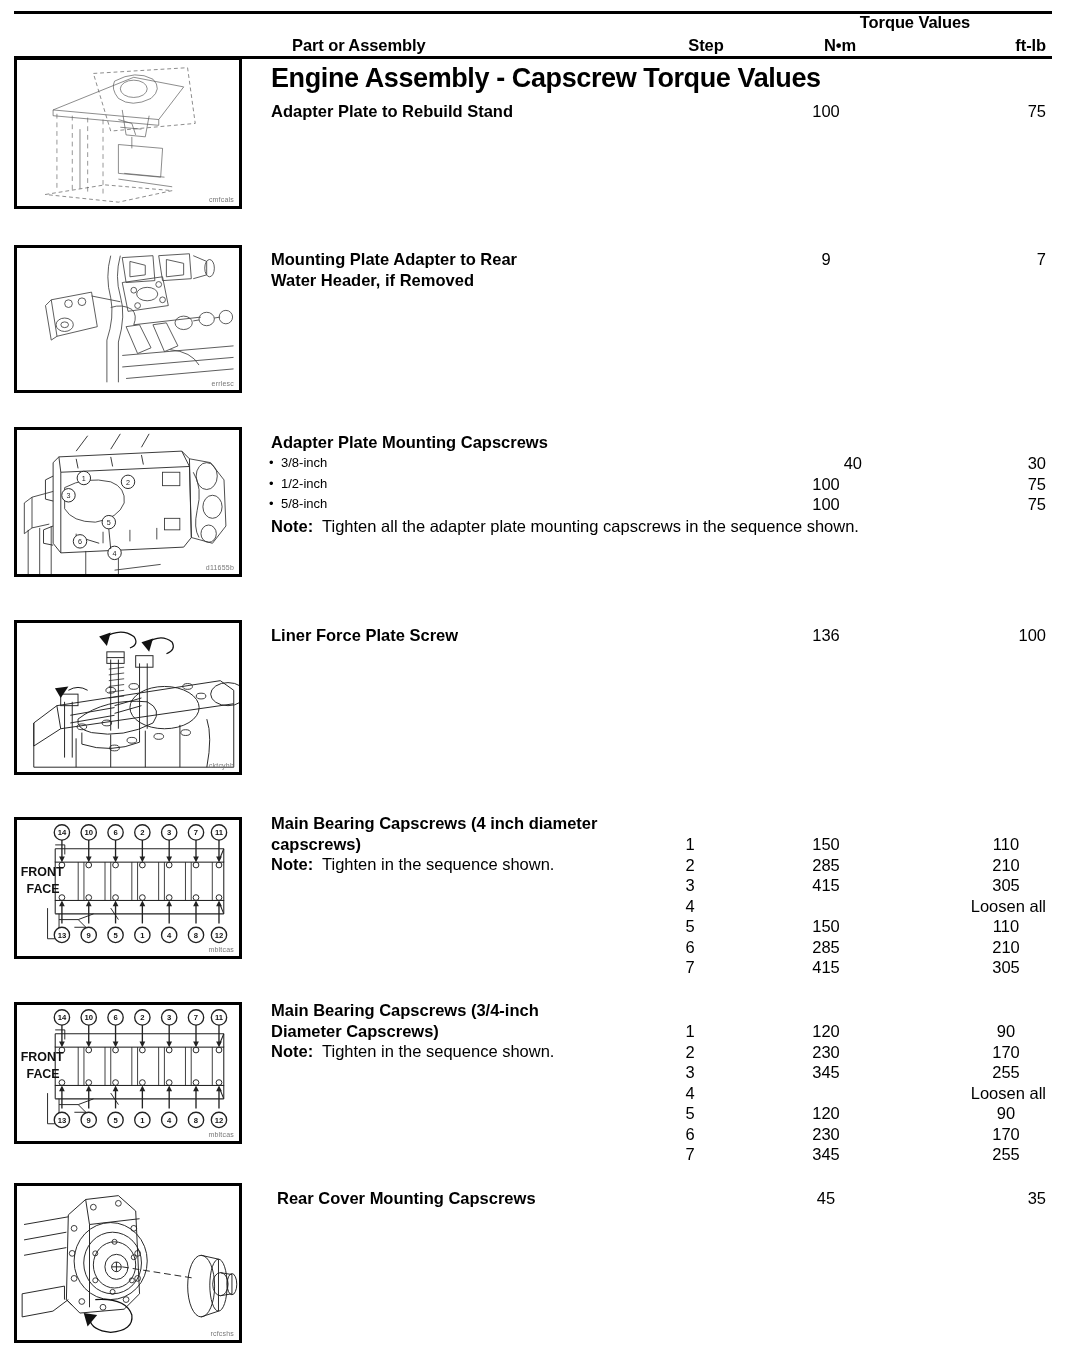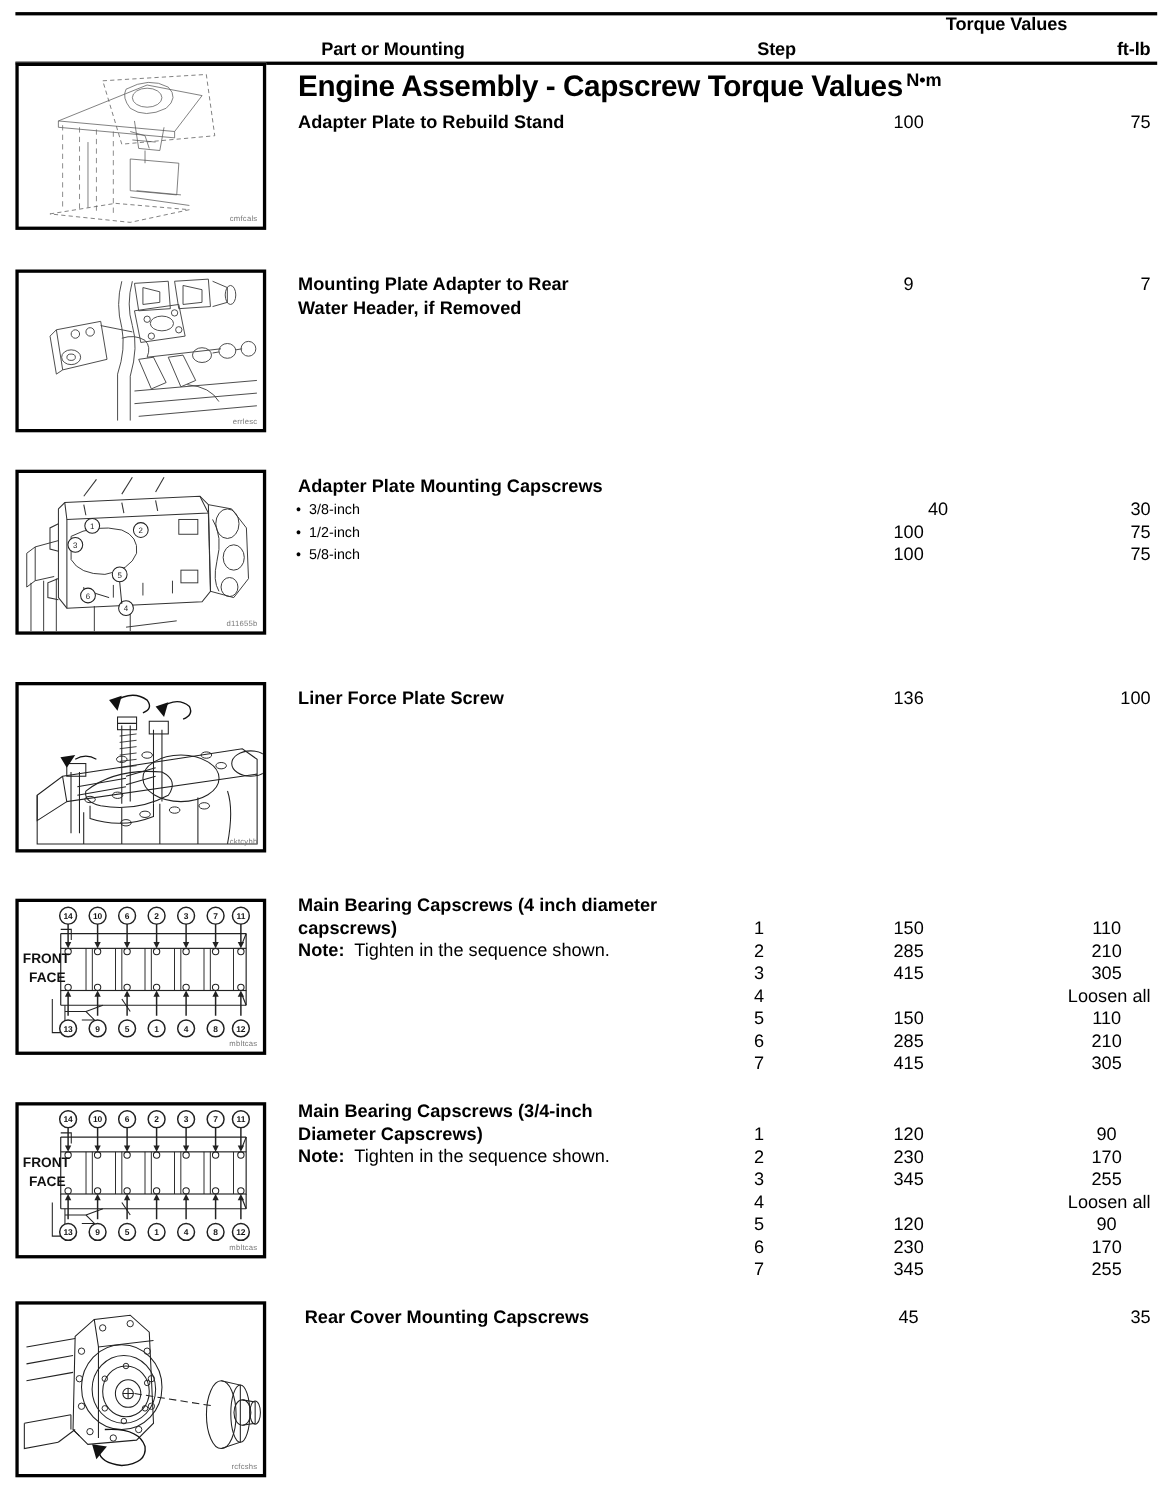--- a/index.html
+++ b/index.html
@@ -49,21 +49,21 @@
     white-space: nowrap;
   }
   .hdr-torque-values {
     top: 13px;
     left: 840px;
     width: 150px;
     text-align: center;
   }
   .hdr-part { top: 36px; left: 292px; }
   .hdr-step { top: 36px; left: 676px; width: 60px; text-align: center; }
-  .hdr-nm   { top: 36px; left: 795px; width: 90px; text-align: center; margin-top: 28px; }
+  .hdr-nm   { top: 36px; left: 795px; width: 90px; text-align: center; }
   .hdr-ftlb { top: 36px; left: 960px; width: 86px; text-align: right; }
 
   
   .doc-title {
     position: absolute;
     left: 271px;
     top: 63px;
     font-size: 27px;
     font-weight: bold;
     letter-spacing: -0.4px;
@@ -150,21 +150,21 @@
 </style>
 </head>
 <body>
 
 <div class="page">
 
   <div class="rule-top"></div>
   <div class="rule-under-head"></div>
 
   <div class="hdr hdr-torque-values">Torque Values</div>
-  <div class="hdr hdr-part">Part or Mounting</div>
+  <div class="hdr hdr-part">Part or Assembly</div>
   <div class="hdr hdr-step">Step</div>
   <div class="hdr hdr-nm">N•m</div>
   <div class="hdr hdr-ftlb">ft-lb</div>
 
   <div class="doc-title">Engine Assembly - Capscrew Torque Values</div>
 
   <div class="figure" style="top:57px; height:152px; width:228px;">
     <svg viewBox="0 0 228 152">
       <g fill="none" stroke="#555" stroke-width="0.7">
         <path d="M78 14 L176 8 L184 66 L96 74 Z" stroke-dasharray="4,3"></path>
@@ -735,20 +735,24 @@
     </div>
   </div>
 
   <div class="val-nm" style="top:453px;text-align:right;">40</div>
   <div class="val-ft" style="top:453px;">30</div>
   <div class="val-nm" style="top:473.5px;">100</div>
   <div class="val-ft" style="top:473.5px;">75</div>
   <div class="val-nm" style="top:494px;">100</div>
   <div class="val-ft" style="top:494px;">75</div>
 
+  <div class="note" style="top:516px;">
+    <b>Note:</b>&nbsp;
+    <span>Tighten all the adapter plate mounting capscrews in the sequence shown.</span>
+  </div>
 
   <div class="label bold" style="top:625px;">Liner Force Plate Screw</div>
   <div class="val-nm" style="top:625px;">136</div>
   <div class="val-ft" style="top:625px;">100</div>
 
   <div class="label bold" style="top:813px;">Main Bearing Capscrews (4 inch diameter
 capscrews)</div>
   <div class="note" style="top:854px;">
     <b>Note:</b>&nbsp;
     <span>Tighten in the sequence shown.</span>

